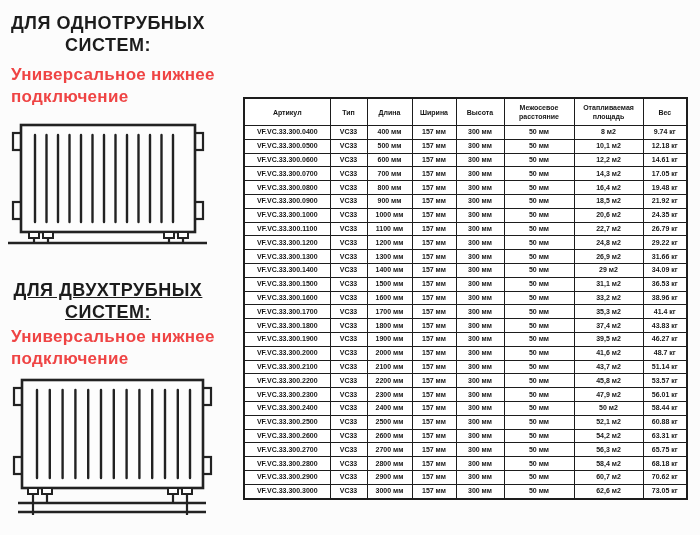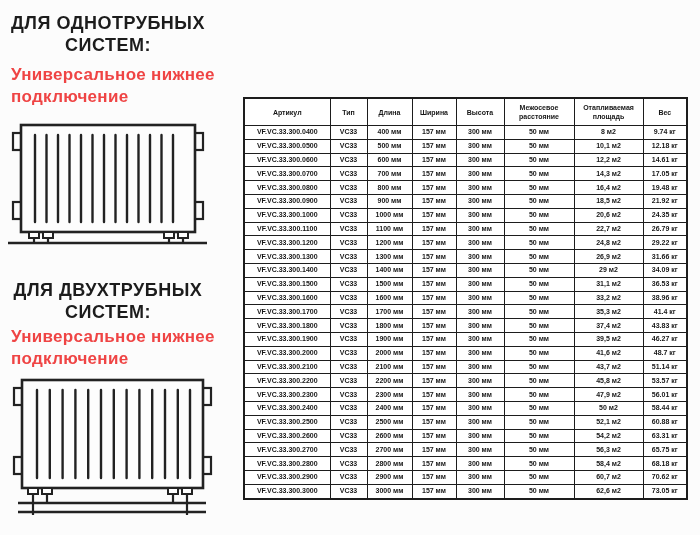--- a/index.html
+++ b/index.html
@@ -22,21 +22,21 @@
   }
   .section-subtitle{
     position:absolute;left:11px;width:210px;
     text-align:left;
     font-size:17px;font-weight:bold;line-height:22px;
     letter-spacing:.3px;color:#ef4444;
   }
   .title-1{top:12px;}
   .subtitle-1{top:64px;}
   .diagram-1{position:absolute;left:0;top:113px;}
-  .title-2{top:279px;}
+  .title-2{top:279px;text-decoration:underline;}
   .subtitle-2{top:326px;}
   .diagram-2{position:absolute;left:0;top:372px;}
   svg line, svg rect{stroke:#222;}
 
   
   .spec-table{
     position:absolute;left:243px;top:97px;width:443px;
     border-collapse:collapse;
     table-layout:fixed;
     background:#fff;

